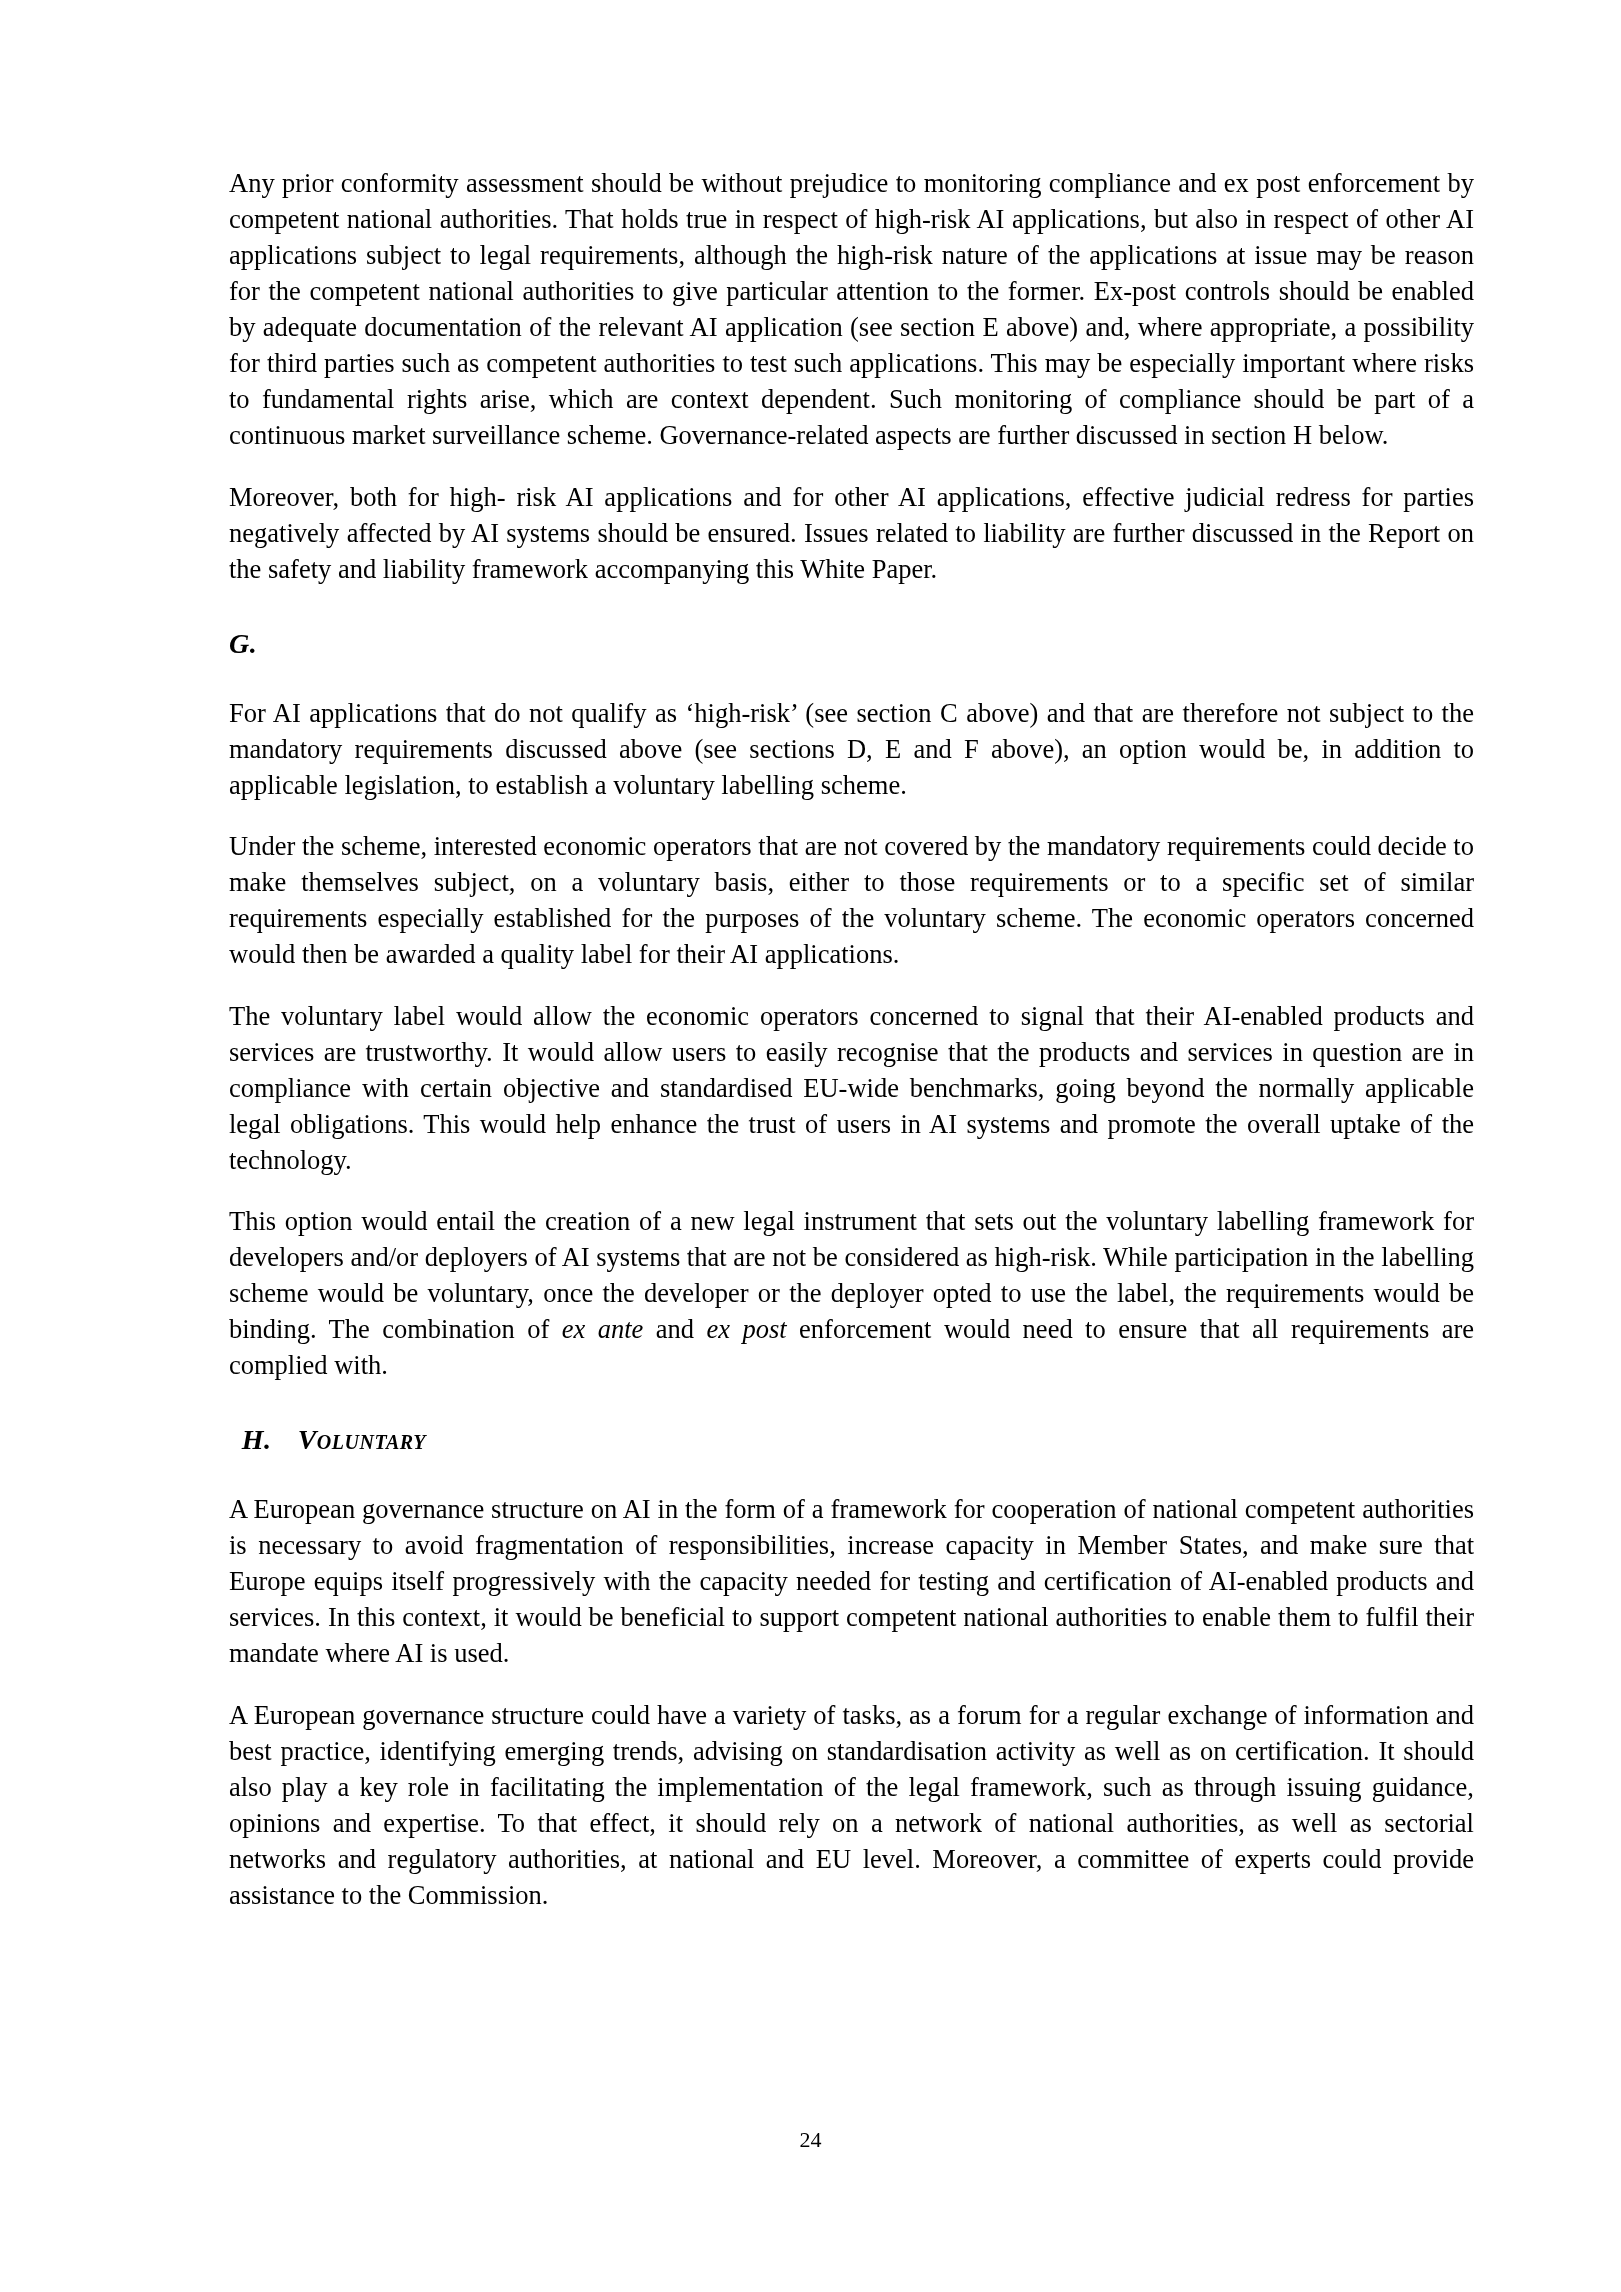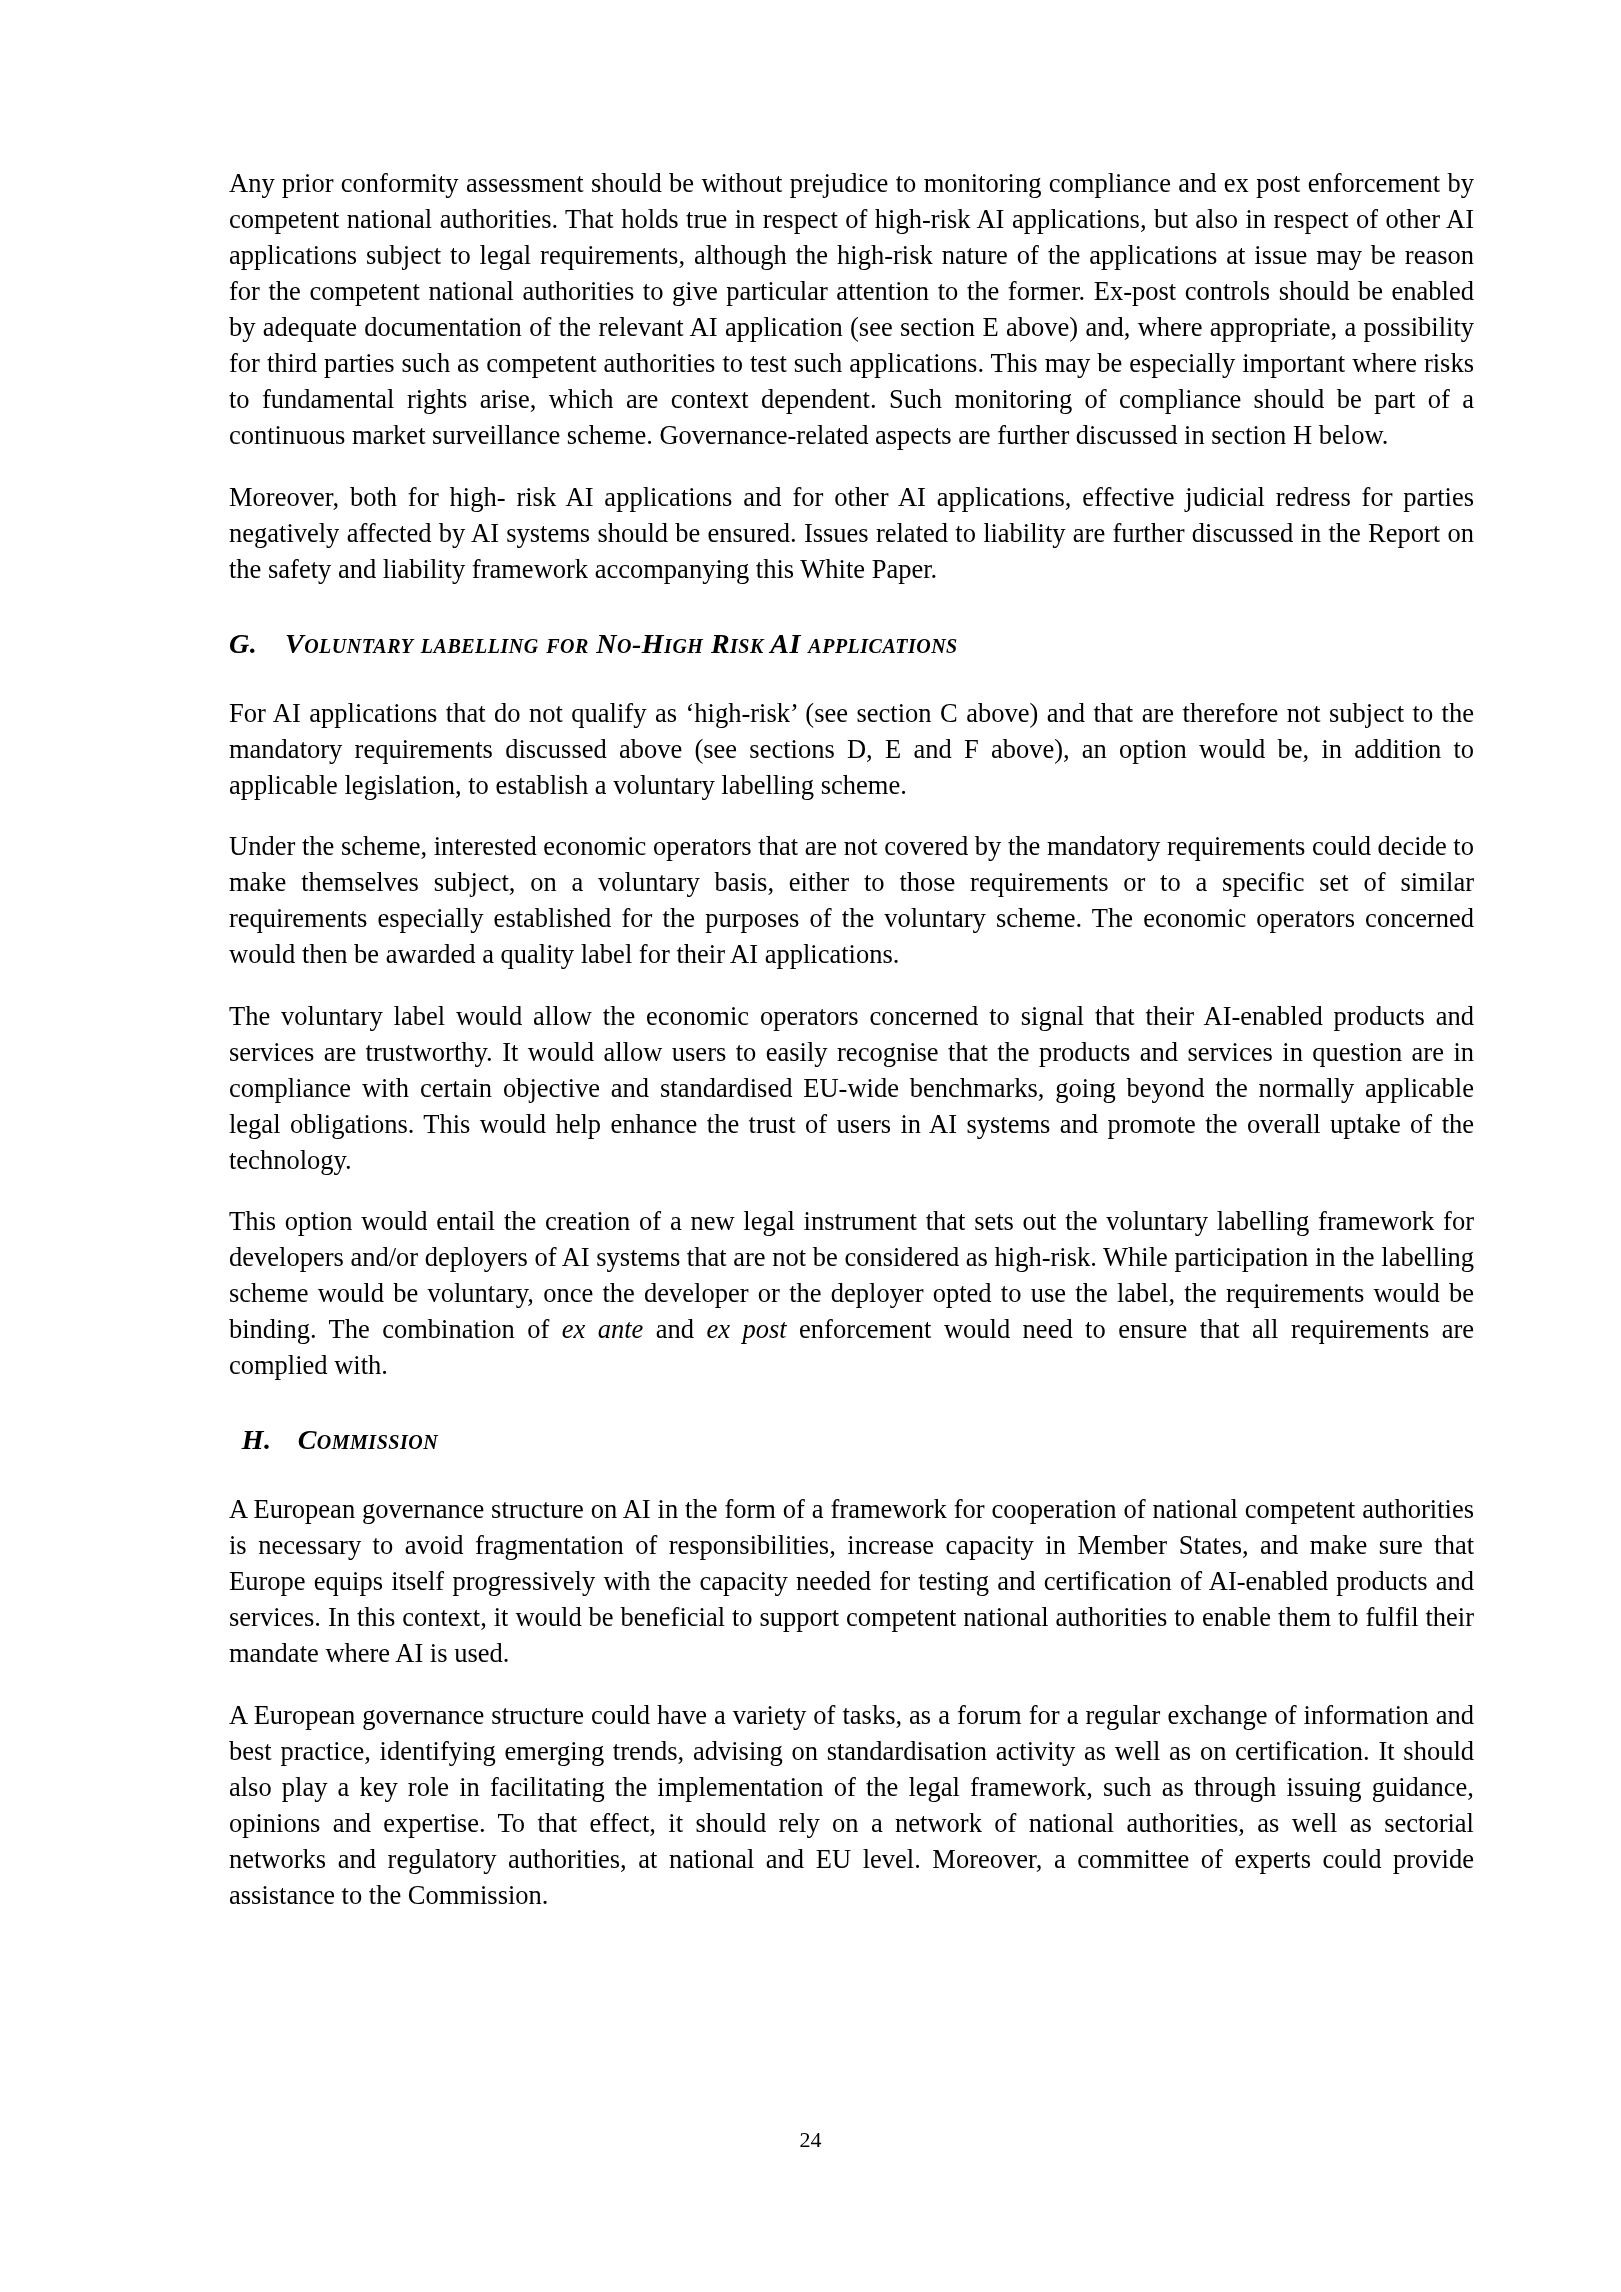--- a/index.html
+++ b/index.html
@@ -56,34 +56,33 @@
 <body>
 
 <div class="page-content">
 
   <p class="body-para">Any prior conformity assessment should be without prejudice to monitoring compliance and ex post enforcement by competent national authorities. That holds true in respect of high-risk AI applications, but also in respect of other AI applications subject to legal requirements, although the high-risk nature of the applications at issue may be reason for the competent national authorities to give particular attention to the former. Ex-post controls should be enabled by adequate documentation of the relevant AI application (see section E above) and, where appropriate, a possibility for third parties such as competent authorities to test such applications. This may be especially important where risks to fundamental rights arise, which are context dependent. Such monitoring of compliance should be part of a continuous market surveillance scheme. Governance-related aspects are further discussed in section H below.</p>
 
   <p class="body-para">Moreover, both for high- risk AI applications and for other AI applications, effective judicial redress for parties negatively affected by AI systems should be ensured. Issues related to liability are further discussed in the Report on the safety and liability framework accompanying this White Paper.</p>
 
   <h3 class="section-heading">
     <span class="section-letter">G.</span>
-    <span class="section-title">Voluntary labelling for No-High Risk AI applications</span>
   </h3>
 
   <p class="body-para">For AI applications that do not qualify as ‘high-risk’ (see section C above) and that are therefore not subject to the mandatory requirements discussed above (see sections D, E and F above), an option would be, in addition to applicable legislation,  to establish a voluntary labelling scheme.</p>
 
   <p class="body-para">Under the scheme, interested economic operators that are not covered by the mandatory requirements could decide to make themselves subject, on a voluntary basis, either to those requirements or to a specific set of similar requirements especially established for the purposes of the voluntary scheme. The economic operators concerned would then be awarded a quality label for their AI applications.</p>
 
   <p class="body-para">The voluntary label would allow the economic operators concerned to signal that their AI-enabled products and services are trustworthy. It would allow users to easily recognise that the products and services in question are in compliance with certain objective and standardised EU-wide benchmarks, going beyond the normally applicable legal obligations. This would help enhance the trust of users in AI systems and promote the overall uptake of the technology.</p>
 
   <p class="body-para"><span>This option would entail the creation of a new legal instrument that sets out the voluntary labelling framework for developers and/or deployers of AI systems that are not be considered as high-risk. While participation in the labelling scheme would be voluntary, once the developer or the deployer opted to use the label, the requirements would be binding. The combination of </span><i>ex ante</i><span> and </span><i>ex post</i><span> enforcement would need to ensure that all requirements are complied with.</span></p>
 
   <h3 class="section-heading indented">
     <span class="section-letter">H.</span>
-    <span class="section-title">Commission</span>
+    <span class="section-title">Voluntary</span>
   </h3>
 
   <p class="body-para">A European governance structure on AI in the form of a framework for cooperation of national competent authorities is necessary to avoid fragmentation of responsibilities, increase capacity in Member States, and make sure that Europe equips itself progressively with the capacity needed for testing and certification of AI-enabled products and services. In this context, it would be beneficial to support competent national authorities to enable them to fulfil their mandate where AI is used.</p>
 
   <p class="body-para">A European governance structure could have a variety of tasks, as a forum for a regular exchange of information and best practice, identifying emerging trends, advising on standardisation activity as well as on certification. It should also play a key role in facilitating the implementation of the legal framework, such as through issuing guidance, opinions and expertise. To that effect, it should rely on a network of national authorities, as well as sectorial networks and regulatory authorities, at national and EU level. Moreover, a committee of experts could provide assistance to the Commission.</p>
 
 </div>
 
 <div class="page-number">24</div>
 

